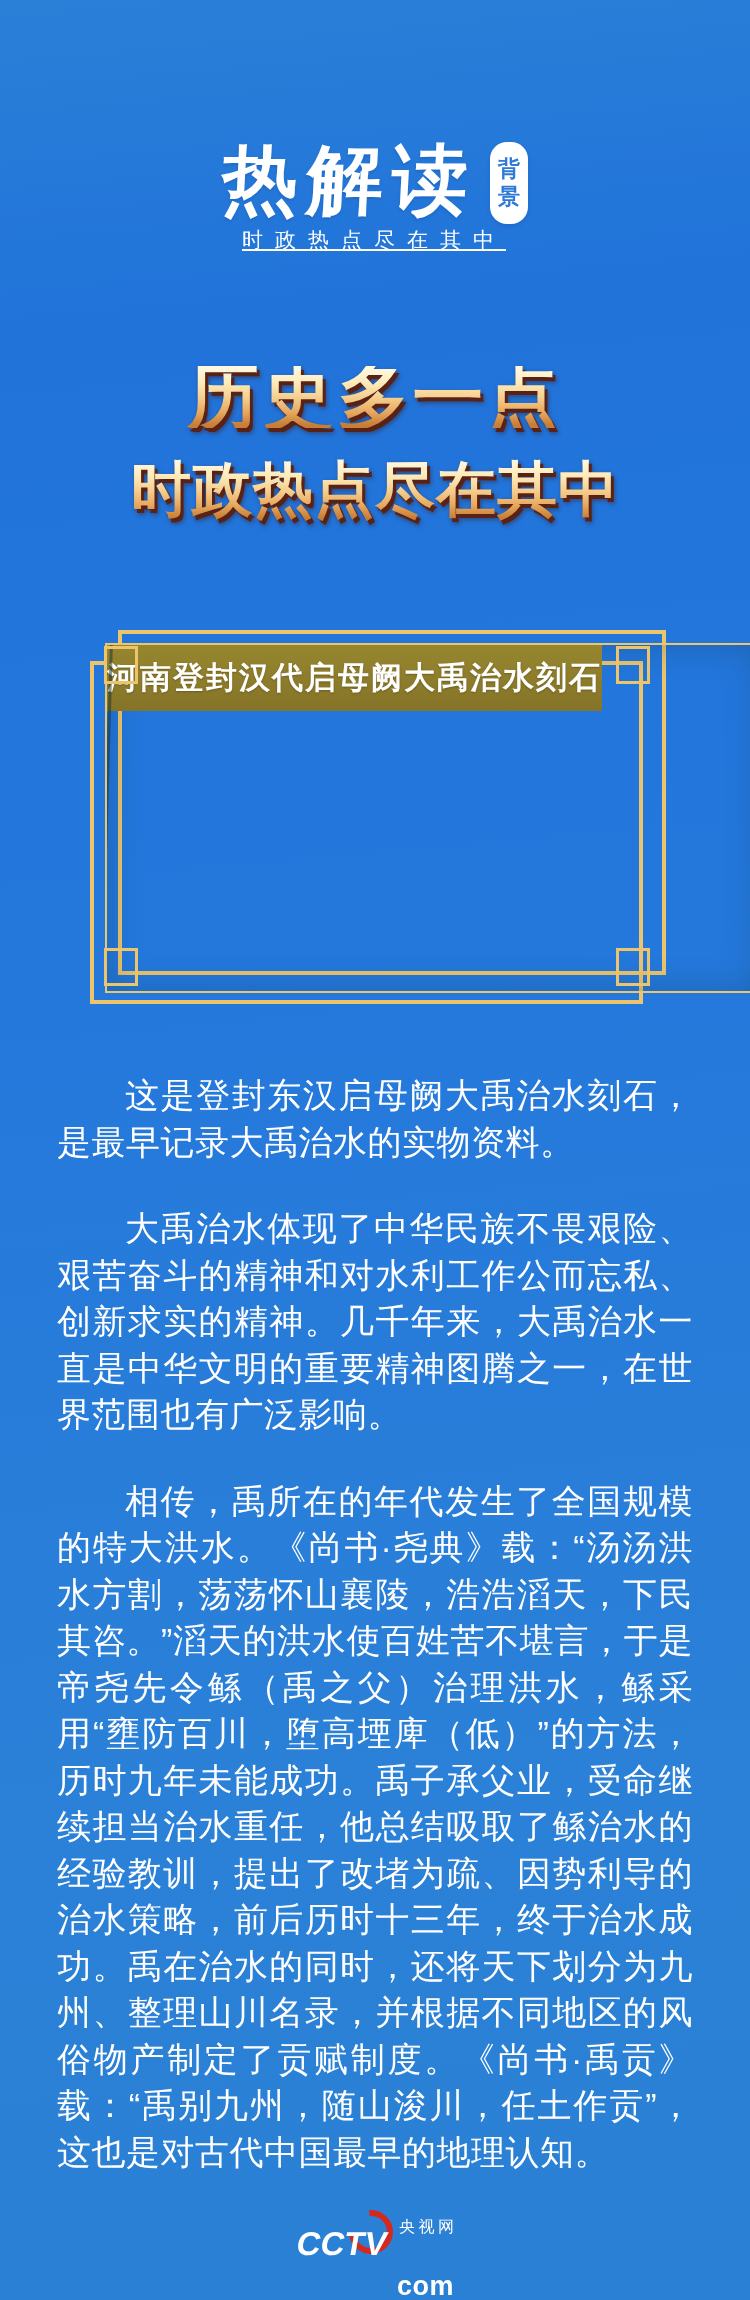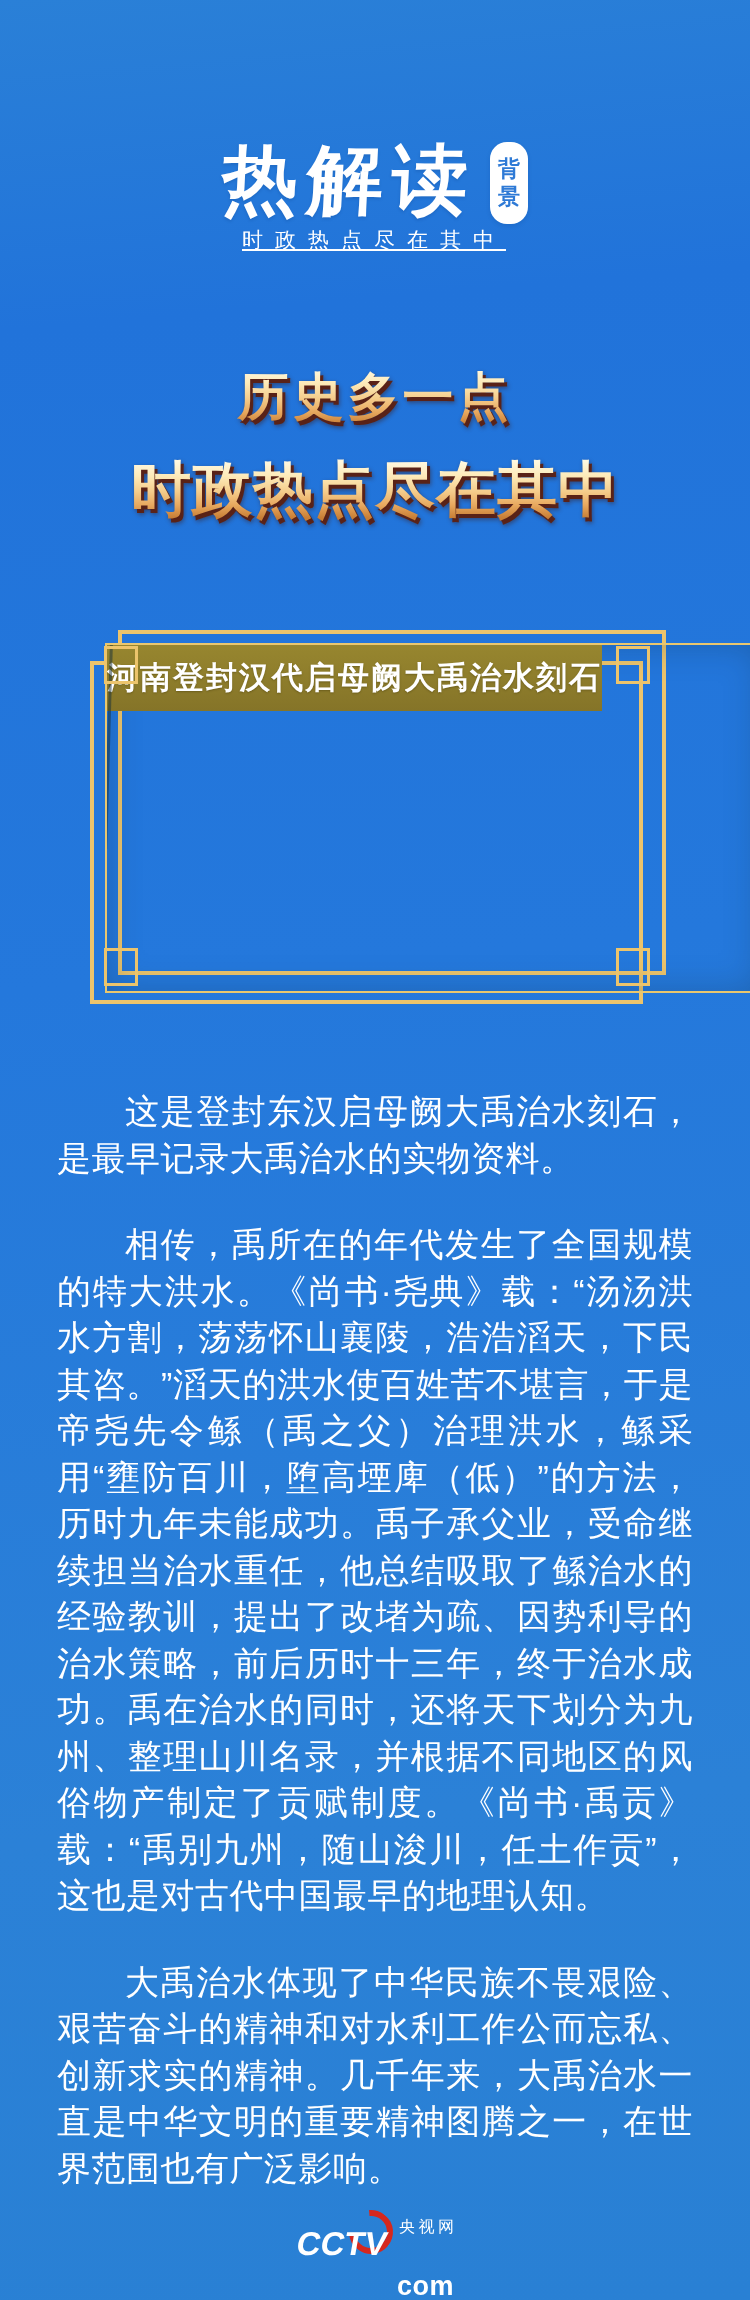--- a/index.html
+++ b/index.html
@@ -26,21 +26,21 @@
   }
   
   .title-block{position:absolute;top:366px;left:0;right:0;text-align:center;font-weight:900;}
   .gold3d{
     display:block;
     background:linear-gradient(180deg,#fff8e0 4%,#fdeab8 28%,#f5cd8c 52%,#e8a95f 74%,#c87e35 95%);
     -webkit-background-clip:text;background-clip:text;
     color:transparent;-webkit-text-fill-color:transparent;
     filter:drop-shadow(3px 4px 0 rgba(94,30,11,.9)) drop-shadow(1px 2px 2px rgba(60,15,5,.45));
   }
-  .title-l1{font-size:51px;line-height:62px;letter-spacing:4px;}
+  .title-l1{font-size:71px;line-height:62px;letter-spacing:4px;}
   .title-l2{font-size:60px;line-height:62px;letter-spacing:1px;margin-top:31px;}
   
   .rectA{position:absolute;left:118px;top:630px;width:548px;height:345px;border:4px solid #ecc46c;box-sizing:border-box;z-index:1;}
   .rectB{position:absolute;left:90px;top:661px;width:553px;height:343px;border:4px solid #ecc46c;box-sizing:border-box;z-index:1;}
   .corner{position:absolute;width:34px;height:38px;border:3px solid #ecc46c;box-sizing:border-box;z-index:4;background:transparent;}
   .c-tl{left:104px;top:646px;} .c-tr{left:616px;top:646px;}
   .c-bl{left:104px;top:948px;} .c-br{left:616px;top:948px;}
   
   .photo{
     position:absolute;left:105px;top:643px;width:656px;height:350px;z-index:2;
@@ -79,21 +79,21 @@
     color:#ffffff;font-size:31px;font-weight:700;letter-spacing:2px;
     text-shadow:0 1px 2px rgba(70,60,10,.45);white-space:nowrap;
   }
   .purple-band{height:30px;flex:none;background:linear-gradient(180deg,#7d6366,#77595c);}
   
   .article{
     position:absolute;left:57px;right:57px;top:1072px;
     color:#ffffff;font-size:34px;line-height:46.5px;letter-spacing:.5px;
     text-align:justify;font-weight:400;
   }
-  .article p{margin:16px 0 40px 0;text-indent:2em;}
+  .article p{margin:0 0 40px 0;text-indent:2em;}
   
   .footer{position:absolute;top:2210px;left:0;right:0;display:flex;justify-content:center;z-index:2;}
   .fwrap{position:relative;width:156px;height:54px;}
   .cctv-word{
     position:absolute;left:0;top:15px;z-index:2;
     font-size:33px;font-weight:900;color:#ffffff;letter-spacing:0;
     transform:skewX(-10deg);
   }
   .cctv-ring{
     position:absolute;left:52px;top:0;width:44px;height:44px;border-radius:50%;
@@ -135,22 +135,22 @@
     </div>
     <div class="stone-blocks"></div>
     <div class="caption-bar">
       <span class="caption-text">河南登封汉代启母阙大禹治水刻石</span>
     </div>
     <div class="purple-band"></div>
   </div>
 
   <div class="article">
     <p>这是登封东汉启母阙大禹治水刻石，是最早记录大禹治水的实物资料。</p>
+    <p>大禹治水体现了中华民族不畏艰险、艰苦奋斗的精神和对水利工作公而忘私、创新求实的精神。几千年来，大禹治水一直是中华文明的重要精神图腾之一，在世界范围也有广泛影响。</p>
     <p>相传，禹所在的年代发生了全国规模的特大洪水。《尚书·尧典》载：“汤汤洪水方割，荡荡怀山襄陵，浩浩滔天，下民其咨。”滔天的洪水使百姓苦不堪言，于是帝尧先令鲧（禹之父）治理洪水，鲧采用“壅防百川，堕高堙庳（低）”的方法，历时九年未能成功。禹子承父业，受命继续担当治水重任，他总结吸取了鲧治水的经验教训，提出了改堵为疏、因势利导的治水策略，前后历时十三年，终于治水成功。禹在治水的同时，还将天下划分为九州、整理山川名录，并根据不同地区的风俗物产制定了贡赋制度。《尚书·禹贡》载：“禹别九州，随山浚川，任土作贡”，这也是对古代中国最早的地理认知。</p>
-    <p>大禹治水体现了中华民族不畏艰险、艰苦奋斗的精神和对水利工作公而忘私、创新求实的精神。几千年来，大禹治水一直是中华文明的重要精神图腾之一，在世界范围也有广泛影响。</p>
   </div>
 
   <div class="footer">
     <div class="fwrap">
       <span class="cctv-word">CCTV</span>
       <span class="cctv-ring"></span>
       <span class="cctv-cn">央视网</span>
       <span class="cctv-com">com</span>
     </div>
   </div>

